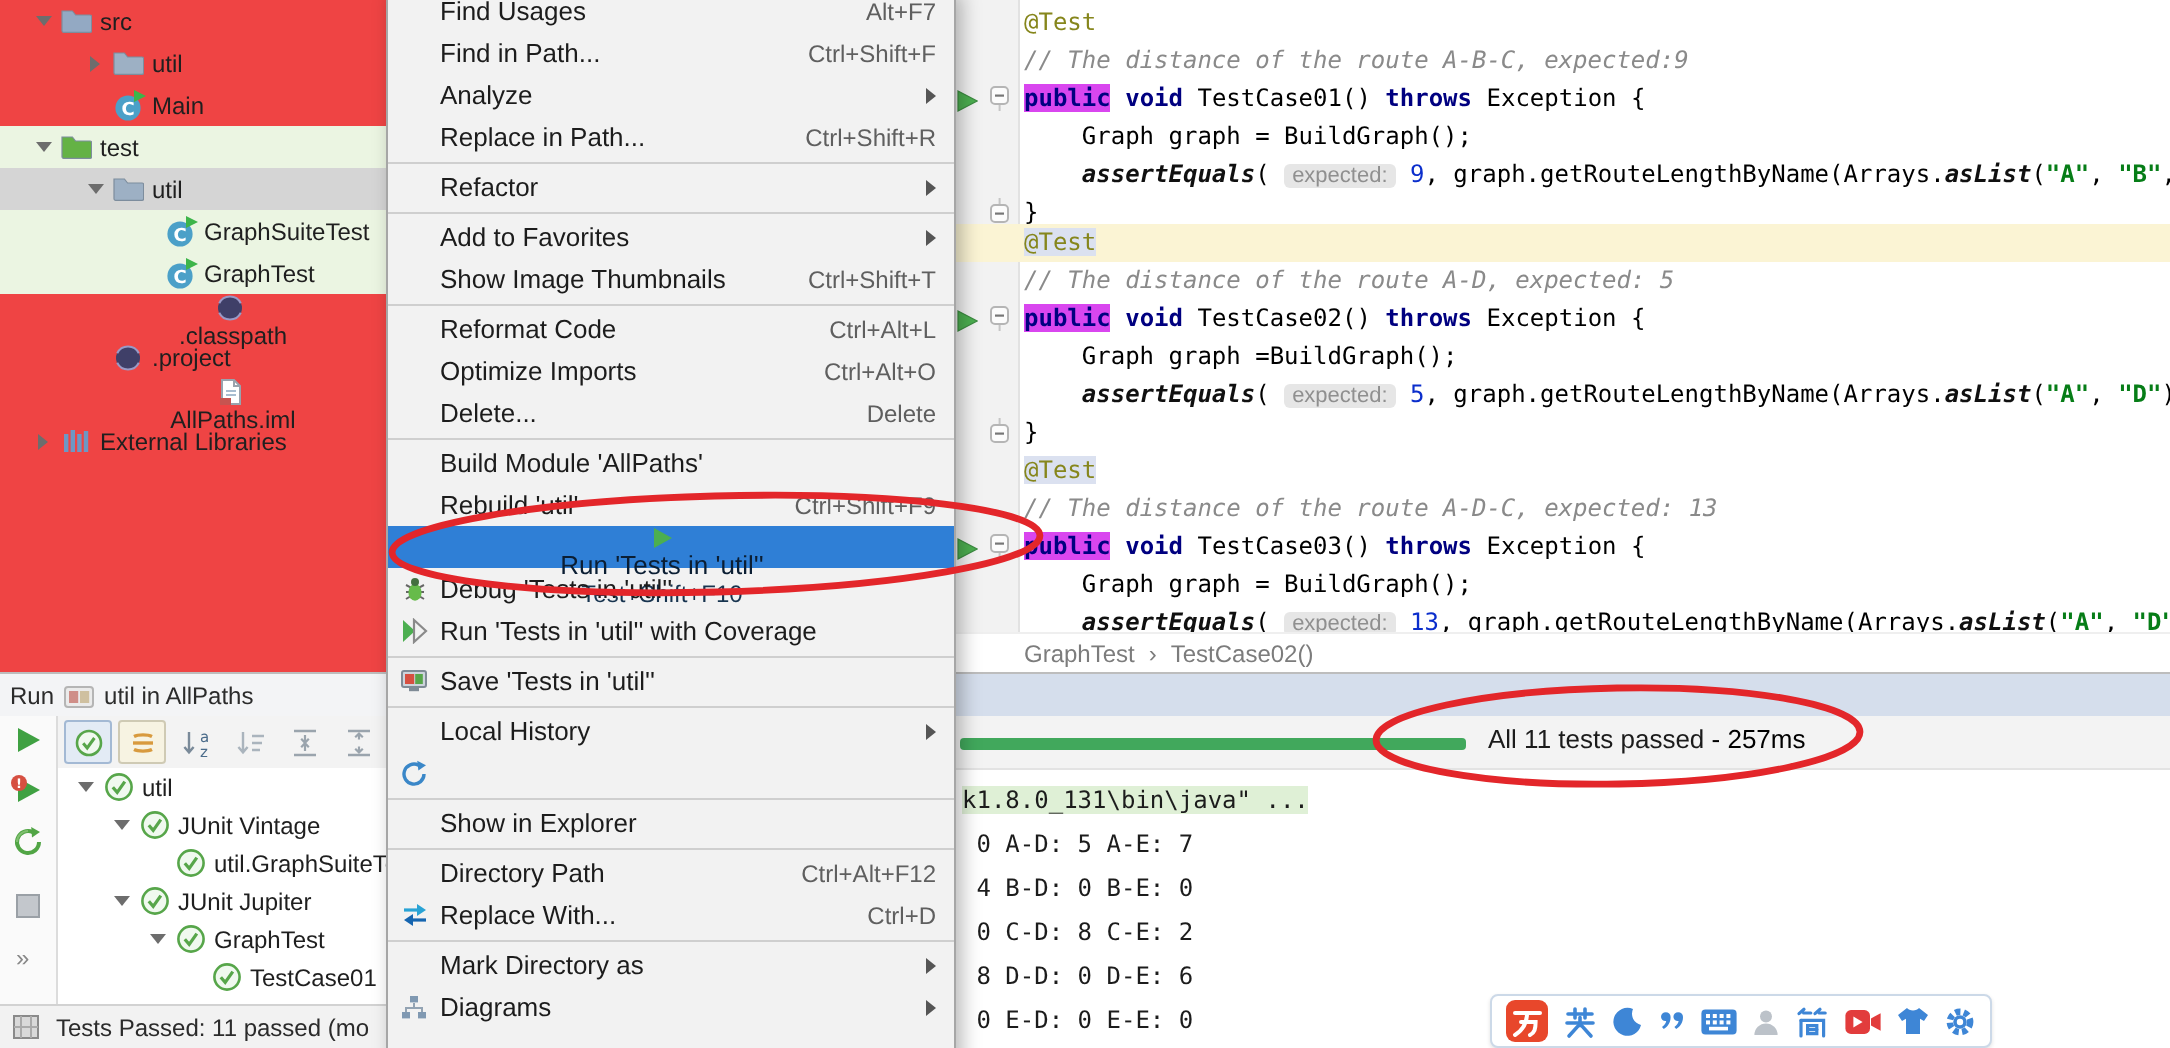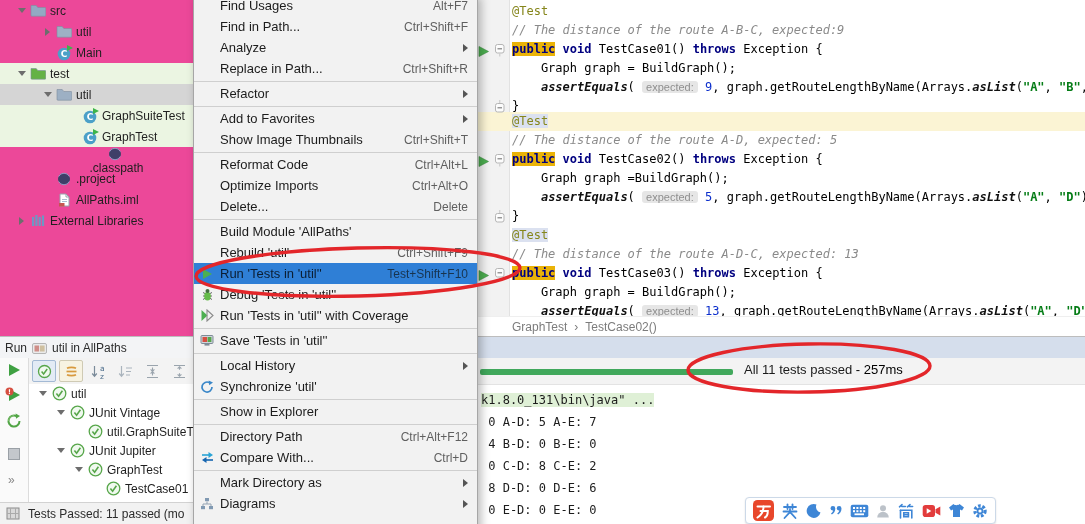--- a/index.html
+++ b/index.html
@@ -1,42 +1,42 @@
 <!DOCTYPE html>
 <html><head>
 <meta charset="utf-8">
 <style>
   html,body{margin:0;padding:0;background:#888;}
   #app{position:relative;width:1085px;height:524px;background:#fff;overflow:hidden;
        font-family:"Liberation Sans",sans-serif;-webkit-font-smoothing:antialiased;}
   .abs{position:absolute;}
 
   
-  #project-tree{left:0;top:0;width:193px;height:336px;background:#ec4899;overflow:hidden;text-align:center;}
+  #project-tree{left:0;top:0;width:193px;height:336px;background:#ef4444;overflow:hidden;text-align:center;}
   .ptrow{height:21px;display:flex;align-items:center;font-size:12px;color:#1f1f1f;white-space:nowrap;}
   .hl-green{background:#ebf5e2;}
   .hl-sel{background:#d5d5d5;}
   .chev{width:15px;display:inline-flex;justify-content:center;align-items:center;flex:none;}
   .chev-r{width:0;height:0;border-left:5px solid #6d6d6d;border-top:4px solid transparent;border-bottom:4px solid transparent;}
   .chev-d{width:0;height:0;border-top:5px solid #6d6d6d;border-left:4px solid transparent;border-right:4px solid transparent;}
   .ticon{width:18px;display:inline-flex;justify-content:center;align-items:center;flex:none;margin-right:3px;}
 
   
   #editor{left:193px;top:0;width:892px;height:316px;background:#fff;overflow:hidden;}
   #gutter-bg{position:absolute;left:0;top:0;width:316px;height:100%;background:#f2f2f2;border-right:1px solid #e2e2e2;}
   .codeblock{position:absolute;left:0;right:0;}
   .codeline{height:19px;line-height:19px;font-family:"DejaVu Sans Mono",monospace;font-size:12px;white-space:pre;padding-left:319px;position:relative;z-index:2;color:#000;}
   .anno{color:#86861c;}
   .cmt{color:#8a8a8a;font-style:italic;}
   .kw{color:#000080;font-weight:bold;}
   .str{color:#067d17;font-weight:bold;}
   .num{color:#0b2ecc;}
   .mth{font-style:italic;font-weight:bold;color:#101010;}
   .hint{background:#e6e6e6;color:#8f8f8f;border-radius:3px;padding:0 4px;font-size:11px;font-family:"Liberation Sans",sans-serif;}
-  .hlw{background:#eab308;}
+  .hlw{background:#d946ef;}
   .box{background:#dbe1f0;}
   .stripe{position:absolute;left:0;right:0;height:19px;background:#fbf4d4;z-index:1;}
   .gut{position:absolute;z-index:3;cursor:pointer;}
 
   
   #breadcrumb{left:193px;top:316px;width:892px;height:20px;background:#fff;border-top:1px solid #efefef;display:flex;align-items:center;padding-left:319px;font-size:12px;color:#7c7c7c;gap:7px;}
 
   
   #band{left:193px;top:336px;width:892px;height:22px;background:#d5deec;border-top:1px solid #bdbdbd;}
   #run-header{left:0;top:336px;width:193px;height:22px;background:#f3f4f6;border-top:1px solid #bdbdbd;display:flex;align-items:center;font-size:12px;color:#2b2b2b;padding-left:5px;gap:5px;}
@@ -59,21 +59,21 @@
   .conline{height:22px;line-height:22px;font-family:"DejaVu Sans Mono",monospace;font-size:12px;white-space:pre;padding-left:288px;color:#1c1c1c;}
   .conline .hlc{background:#dff0d6;}
 
   
   #ime-bar{left:745px;top:497px;height:25px;background:#fff;border:1px solid #ccd9e8;border-radius:4px;display:flex;align-items:center;gap:7px;padding:0 7px;box-shadow:0 1px 2px rgba(0,0,0,.12);z-index:15;}
   .imei{display:inline-flex;align-items:center;justify-content:center;cursor:pointer;}
 
   
   #context-menu{left:193px;top:-6px;width:285px;height:540px;background:#f2f2f2;border:1px solid #a6a6a6;box-shadow:3px 3px 9px rgba(0,0,0,.28);z-index:10;box-sizing:border-box;overflow:hidden;}
   .mitem{height:21px;display:flex;align-items:center;font-size:13px;color:#1c1c1c;padding-right:9px;cursor:pointer;}
-  .mitem.sel{background:#2f7fd6;color:#0b1e33;}
+  .mitem.sel{background:#2f7fd6;color:#0b1e33;flex-direction:column;}
   .micon{width:26px;display:flex;justify-content:center;align-items:center;flex:none;}
   .mlabel{flex:1;white-space:nowrap;}
   .mshort{color:#5f5f5f;font-size:12px;white-space:nowrap;}
   .mitem.sel .mshort{color:#18344f;}
   .marrow{width:0;height:0;border-left:5px solid #555;border-top:4px solid transparent;border-bottom:4px solid transparent;}
   .msep{height:1px;background:#cfcfcf;margin:1.5px 0;}
 
   #annotations{position:absolute;left:0;top:0;z-index:20;pointer-events:none;}
 </style>
 </head>
@@ -172,21 +172,21 @@
       <div class="ptrow" style="padding-left: 40px;">
         <span class="chev"></span>
         <span class="ticon">
           <svg width="14" height="14">
             <circle cx="7" cy="7" r="6" fill="#3f3f68"></circle>
             <path d="M1.6 4.6 A6 6 0 0 1 12.4 4.6 M1.6 9.4 A6 6 0 0 0 12.4 9.4" stroke="#9a9ac6" stroke-width="1" fill="none"></path>
           </svg>
         </span>
         <span>.project</span>
       </div>
-      <div class="ptrow" style="padding-left: 40px;">
+      <div class="ptrow" style="padding-left: 40px; flex-direction: column;">
         <span class="chev"></span>
         <span class="ticon">
           <svg width="13" height="14">
             <path d="M2 1 h6 l3 3 v9 H2 Z" fill="#fff" stroke="#9aa3ad"></path>
             <path d="M8 1 v3 h3" fill="none" stroke="#9aa3ad"></path>
             <path d="M4 6.5 h5 M4 8.5 h5" stroke="#a8bdd0"></path>
             <rect x="1" y="10" width="5.5" height="3.5" fill="#c75450"></rect>
           </svg>
         </span>
         <span>AllPaths.iml</span>
@@ -657,21 +657,20 @@
         <span class="mlabel">Local History</span>
         <span class="marrow"></span>
       </div>
       <div class="mitem">
         <span class="micon">
           <svg width="14" height="14" viewBox="0 0 14 14">
             <path d="M12 7 A5 5 0 1 1 9.3 2.6" fill="none" stroke="#3a87c8" stroke-width="1.7"></path>
             <path d="M8.6 0.4 L13 2.6 L9.2 5.2 Z" fill="#3a87c8"></path>
           </svg>
         </span>
-        <span class="mlabel">Synchronize 'util'</span>
       </div>
       <div class="msep"></div>
       <div class="mitem">
         <span class="micon"></span>
         <span class="mlabel">Show in Explorer</span>
       </div>
       <div class="msep"></div>
       <div class="mitem">
         <span class="micon"></span>
         <span class="mlabel">Directory Path</span>
@@ -679,21 +678,21 @@
       </div>
       <div class="mitem">
         <span class="micon">
           <svg width="15" height="13">
             <path d="M2 4 H9" stroke="#29a3d5" stroke-width="1.6"></path>
             <path d="M8.5 1 L13 4 L8.5 7 Z" fill="#29a3d5"></path>
             <path d="M13 9 H6" stroke="#1565b0" stroke-width="1.6"></path>
             <path d="M6.5 6 L2 9 L6.5 12 Z" fill="#1565b0"></path>
           </svg>
         </span>
-        <span class="mlabel">Compare With...</span>
+        <span class="mlabel">Replace With...</span>
         <span class="mshort">Ctrl+D</span>
       </div>
       <div class="msep"></div>
       <div class="mitem">
         <span class="micon"></span>
         <span class="mlabel">Mark Directory as</span>
         <span class="marrow"></span>
       </div>
       <div class="mitem">
         <span class="micon">

